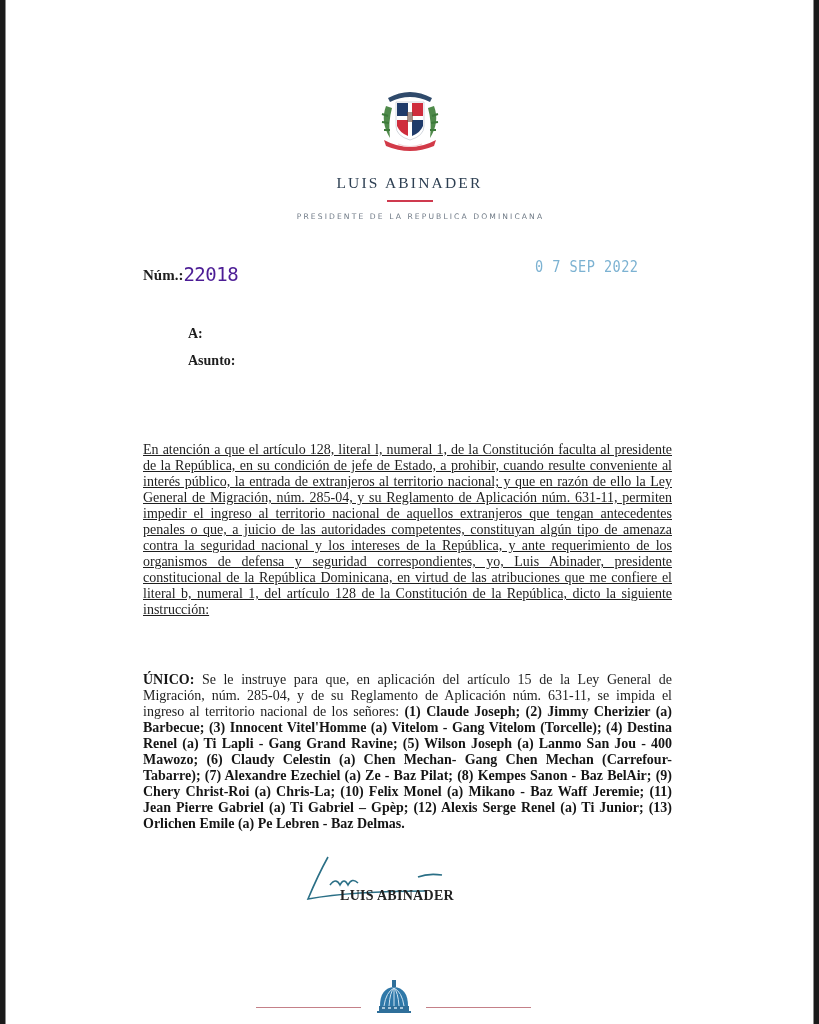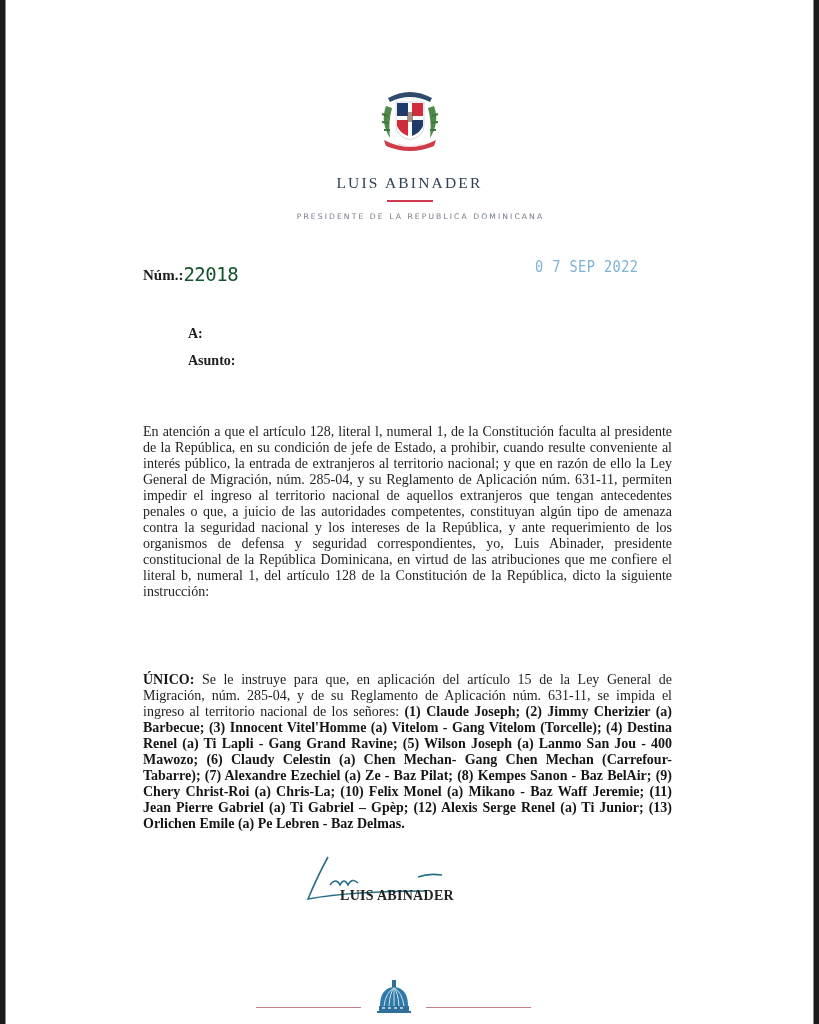--- a/index.html
+++ b/index.html
@@ -23,39 +23,39 @@
     }
     .red-rule { width: 46px; height: 2px; background: #cf3a4f; margin: 8px auto 0; }
     .president-title {
       margin-top: 10px; font-size: 7.6px; letter-spacing: 2.1px; color: #6f7a86;
       font-family: "DejaVu Sans", sans-serif; padding-left: 22px; text-align: center;
     }
 
     .num-row { position: absolute; left: 143px; top: 263px; font-size: 15px; font-weight: bold; }
     .num-row .num-value {
       font-family: "DejaVu Sans Mono", monospace; font-weight: normal; font-size: 19px;
-      letter-spacing: -0.5px; color: #14532d; vertical-align: -1px;
+      letter-spacing: -0.5px; color: #4c1d95; vertical-align: -1px;
     }
     .date-stamp {
       position: absolute; left: 535px; top: 257px; font-family: "DejaVu Sans Mono", monospace;
       font-size: 16px; color: #7cb2d2; transform: scaleX(0.85); transform-origin: left;
       letter-spacing: 0.5px;
     }
 
     .meta-block { position: absolute; left: 188px; width: 484px; font-size: 14px; line-height: 16px; }
     .meta-to { top: 326px; }
     .meta-subject { top: 353px; }
     .meta-label { position: absolute; left: 0; font-weight: bold; }
     .meta-value { margin-left: 98px; text-align: justify; text-align-last: left; }
 
     .body-text {
       position: absolute; left: 143px; width: 529px; font-size: 14px; line-height: 16.05px;
       text-align: justify; color: #1e1e1e;
     }
-    .para-1 { top: 424px; }
+    .para-1 { top: 442px; text-decoration: underline; }
     .para-2 { top: 672px; }
     .body-text b { font-weight: bold; color: #151515; }
 
     .signature-area { position: absolute; left: 300px; top: 855px; width: 200px; height: 60px; }
     .signature-scribble { position: absolute; left: 0; top: 0; width: 180px; height: 50px; }
     .signature-name {
       position: absolute; left: 40px; top: 33px; font-size: 14px; font-weight: bold; letter-spacing: 0.3px; color: #222;
     }
 
     .footer { position: absolute; top: 980px; left: 0; right: 0; height: 40px; }

